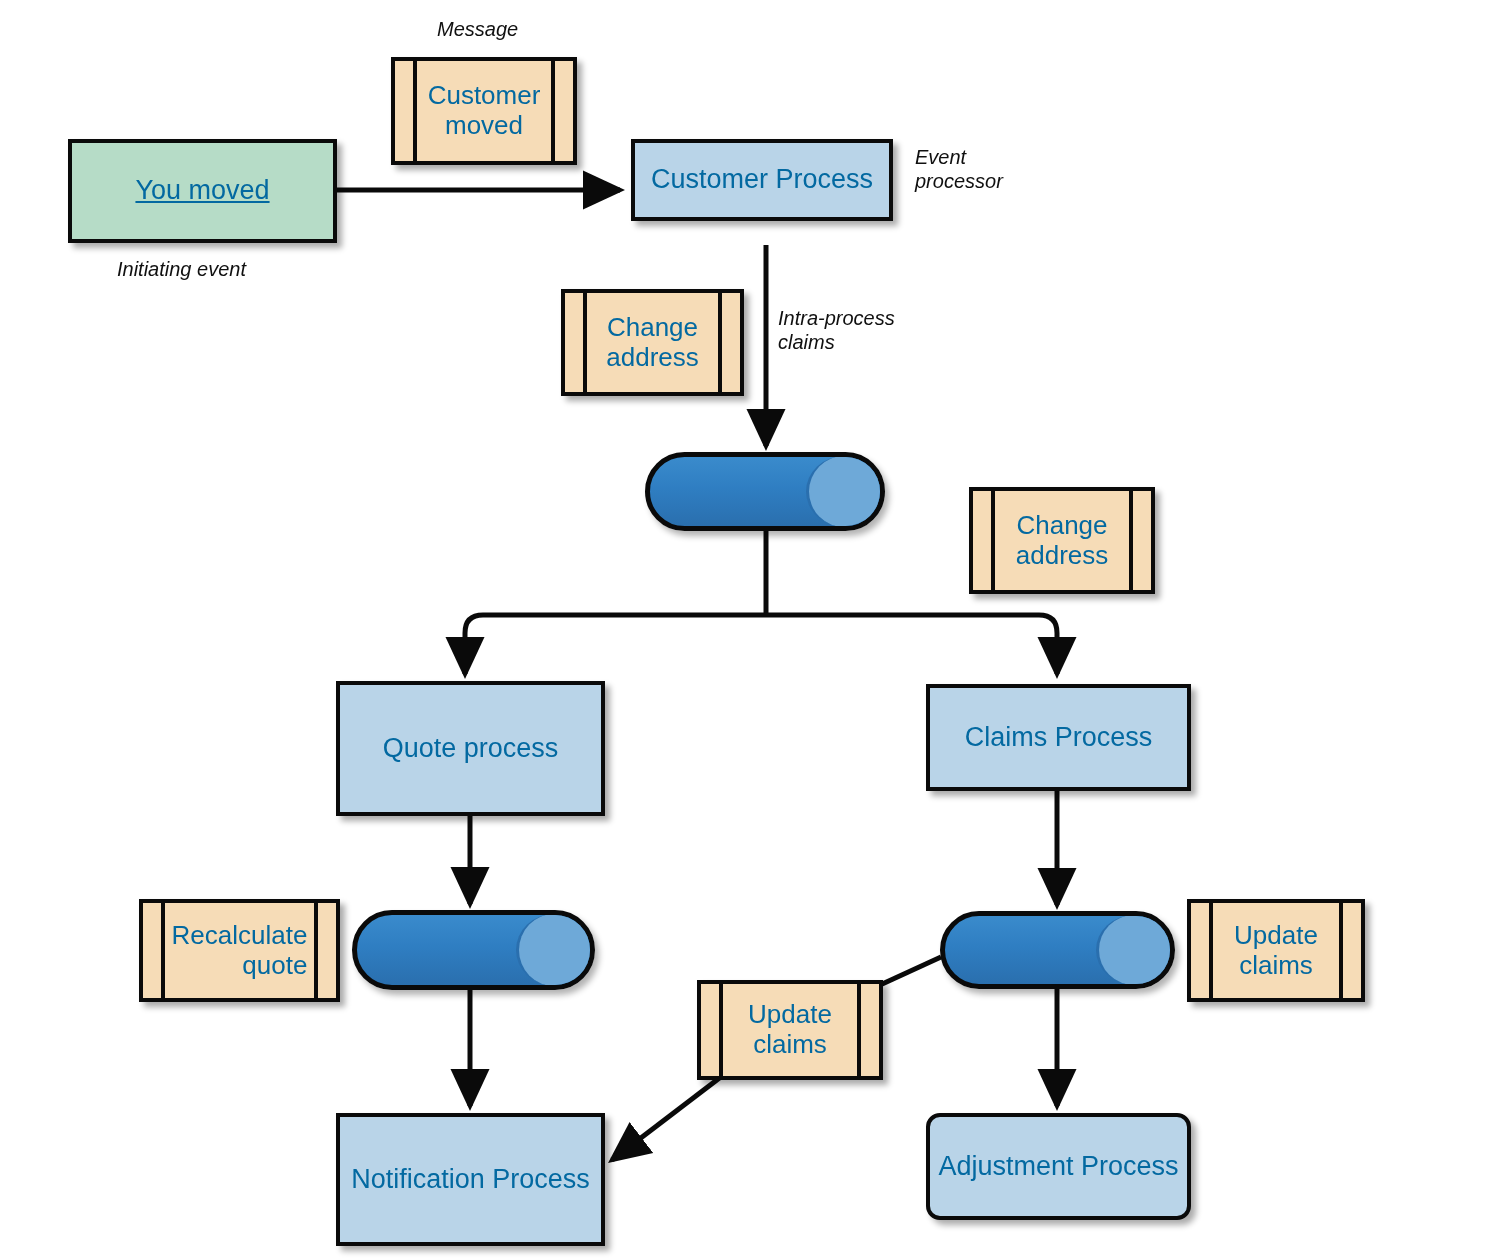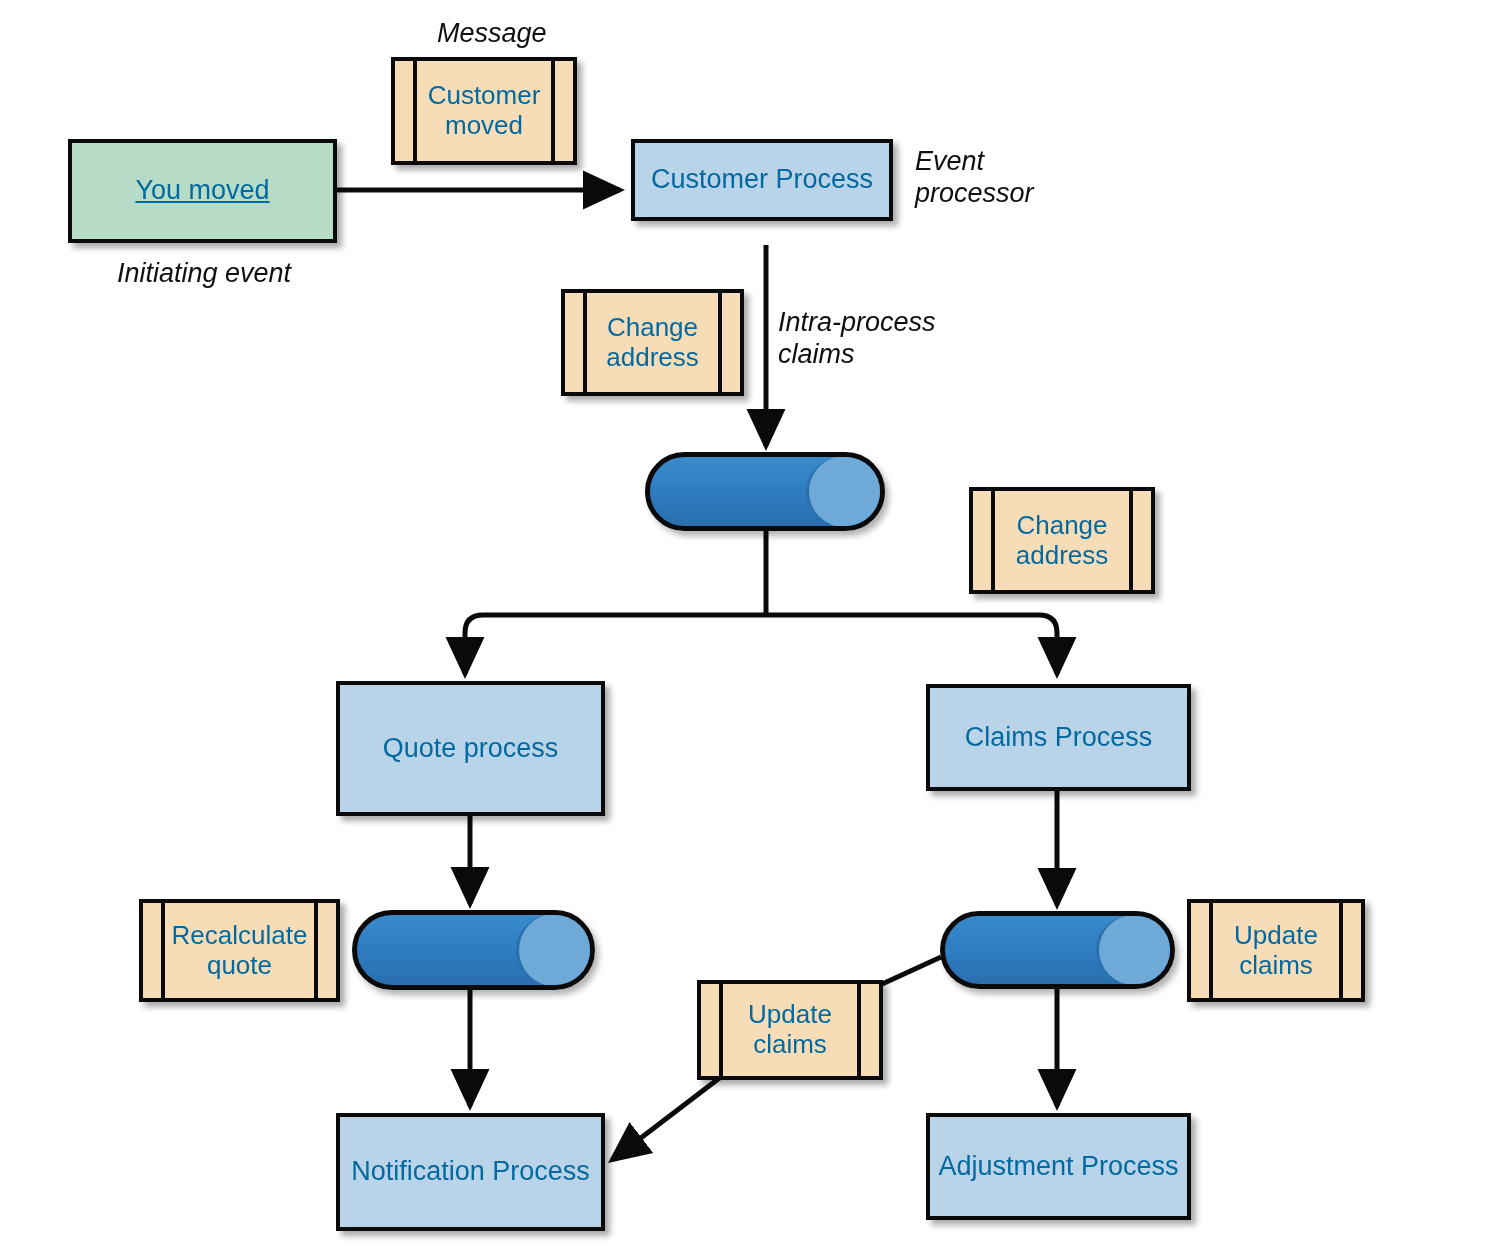--- a/index.html
+++ b/index.html
@@ -89,21 +89,21 @@
     border-radius: 50%;
     background: #6ea9d8;
     border-left: 3px solid #2a6fae;
     box-sizing: border-box;
   }
 
   
   .annotation {
     position: absolute;
     font-style: italic;
-    font-size: 27px;
+    font-size: 20px;
     color: #101010;
     line-height: 1.18;
     white-space: pre-line;
   }
 </style>
 </head>
 <body>
 
 <div id="canvas">
 
@@ -183,21 +183,21 @@
     <span>Quote process</span>
   </div>
 
   <div class="node process-box" style="left:926px; top:684px; width:265px; height:107px;">
     <span>Claims Process</span>
   </div>
 
   <div class="node message-box" style="left:139px; top:899px; width:201px; height:103px;">
     <span class="rail left"></span>
     <span class="rail right"></span>
-    <span class="msg-label" style="white-space:pre-line;">Recalculate
+    <span class="msg-label" style="white-space:pre-line;text-align:right;">Recalculate
 quote</span>
   </div>
 
   <div class="channel" style="left:352px; top:910px; width:243px; height:80px;">
     <span class="cap"></span>
   </div>
 
   <div class="channel" style="left:940px; top:911px; width:235px; height:78px;">
     <span class="cap"></span>
   </div>
@@ -209,21 +209,21 @@
 claims</span>
   </div>
 
   <div class="node message-box" style="left:697px; top:980px; width:186px; height:100px;">
     <span class="rail left"></span>
     <span class="rail right"></span>
     <span class="msg-label" style="white-space:pre-line;">Update
 claims</span>
   </div>
 
-  <div class="node process-box" style="left:336px; top:1113px; width:269px; height:118px;">
+  <div class="node process-box" style="left:336px; top:1113px; width:269px; height:133px;">
     <span>Notification Process</span>
   </div>
 
-  <div class="node process-box" style="left:926px; top:1113px; width:265px; height:107px;">
+  <div class="node process-box" style="left:926px; top:1113px; width:265px; height:107px;border-radius:14px;">
     <span>Adjustment Process</span>
   </div>
 
 </div>
 
 </body></html>

